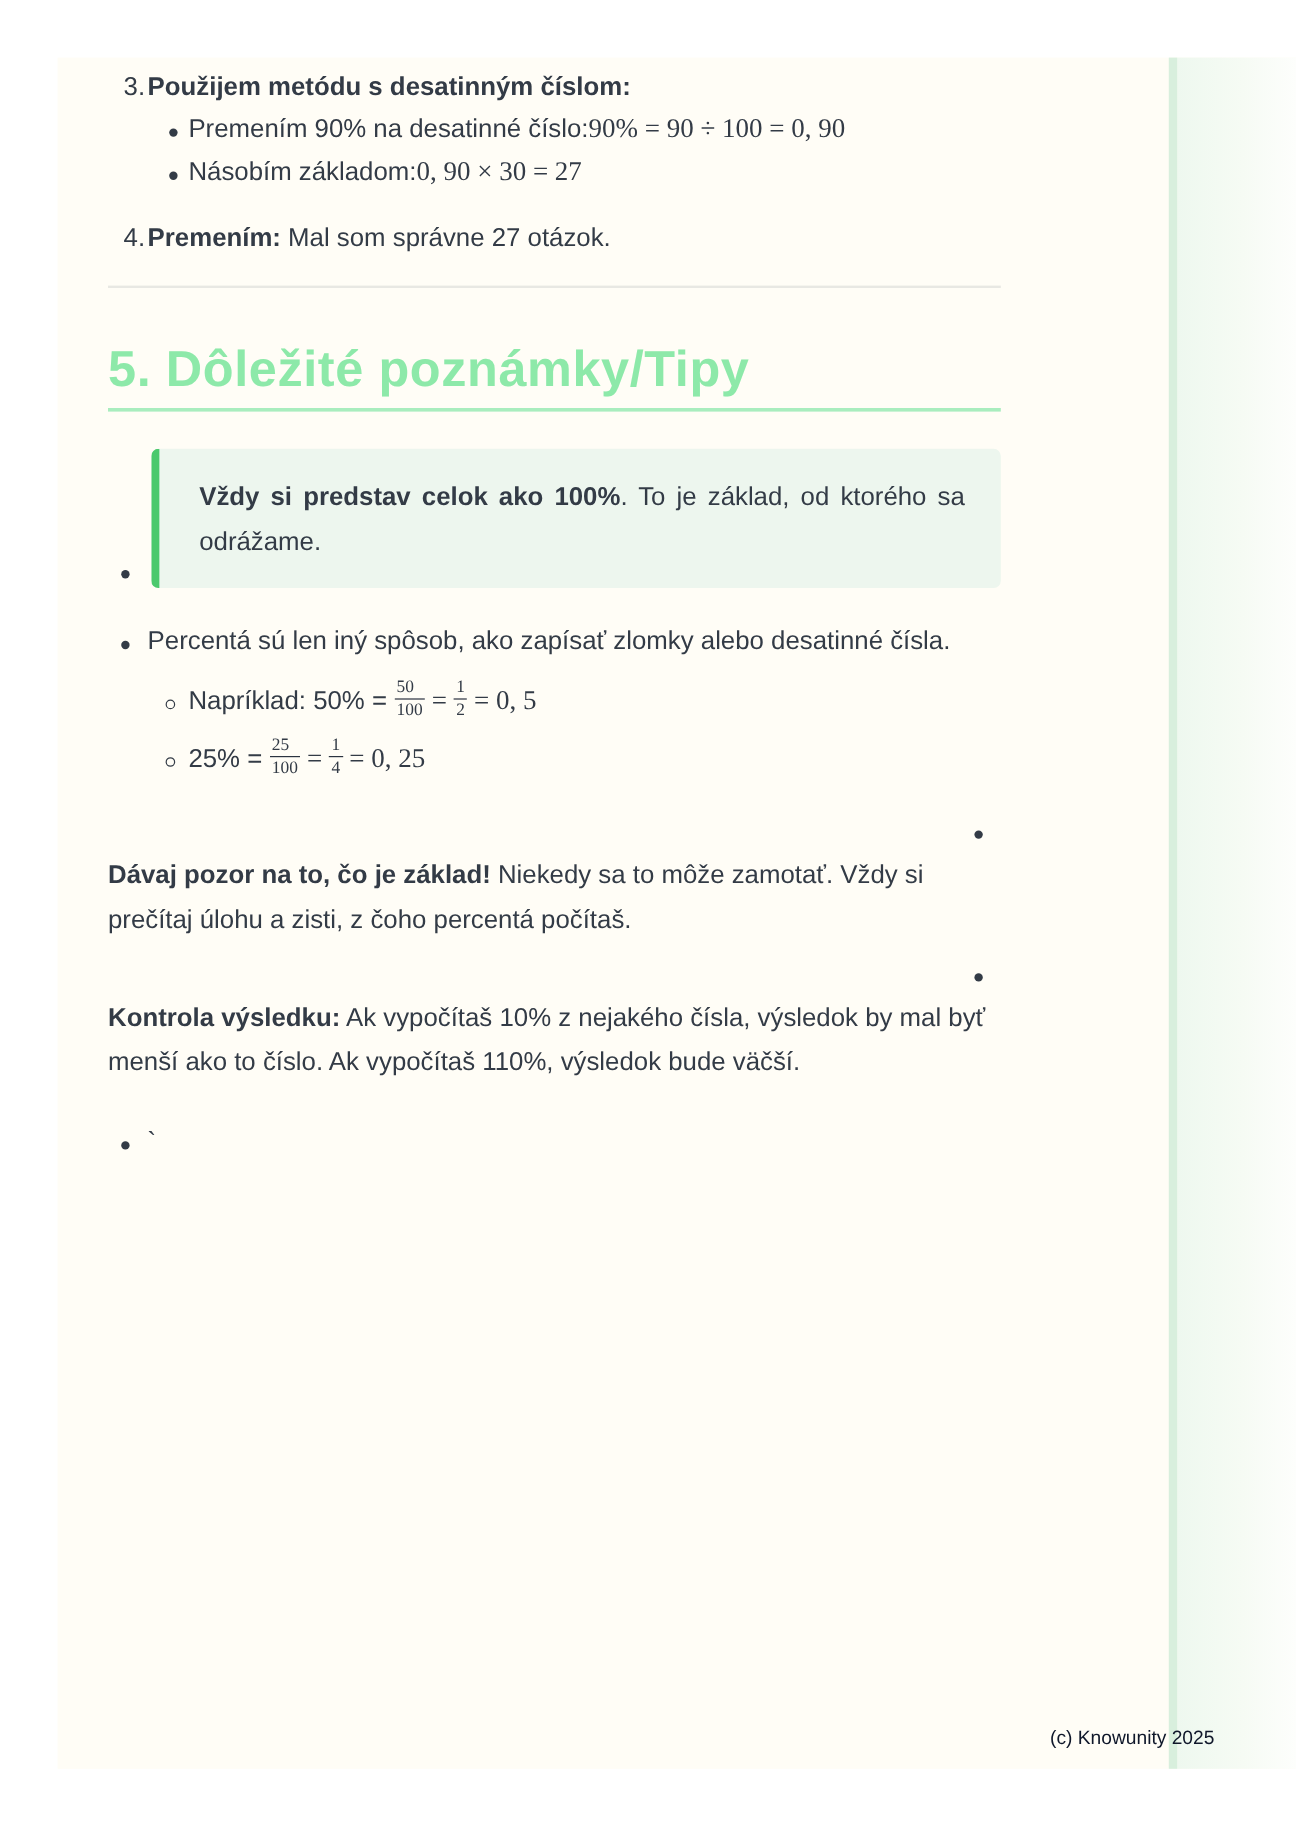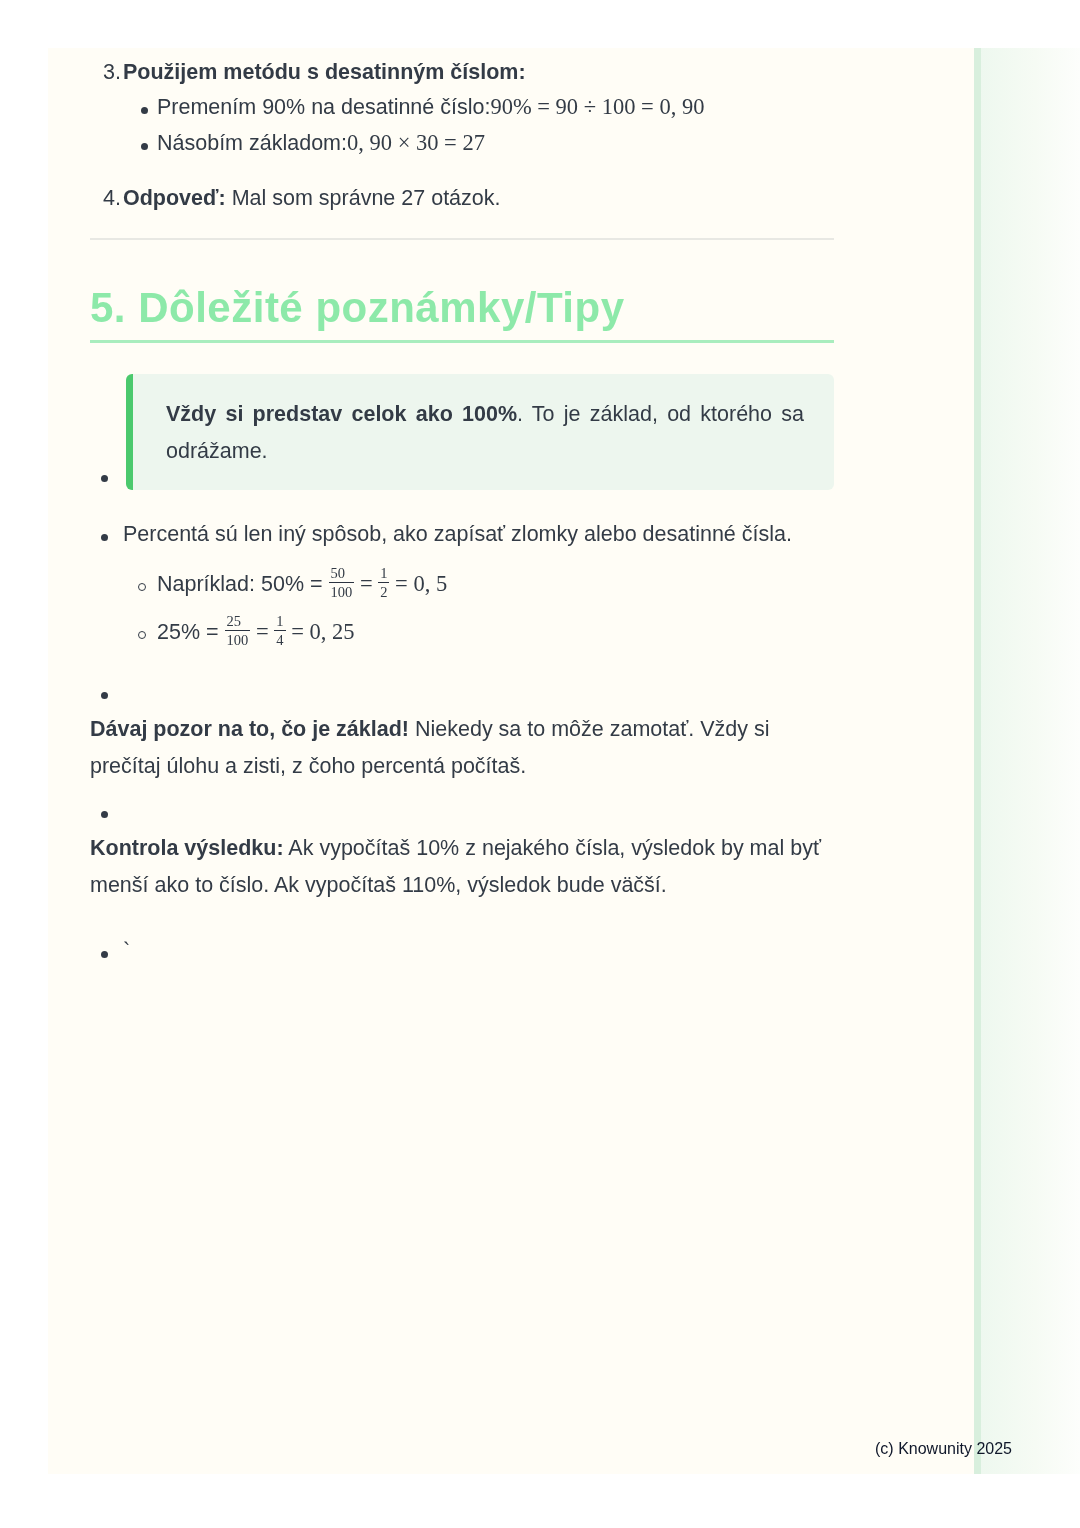--- a/index.html
+++ b/index.html
@@ -49,21 +49,21 @@
   .heading-underline { height:3px; background:#a9edbe; margin-top:8px; }
 
   .callout-row { margin-top:31px;align-items:flex-end; }
   .callout-box {
     flex:1 1 auto; margin-left:3px; background:#edf6ee;
     border-left:7px solid #4bc96d; border-radius:6px;
     padding:22px 30px 20px 33px;
     text-align:justify; line-height:37px;
   }
 
-  .p37 { line-height:37px; }
+  .p37 { line-height:37px;align-items:flex-end; }
 
   .mt-b1 { margin-top:5px; }
   .mt-b2 { margin-top:6px;justify-content:flex-end; }
   .mt-item4 { margin-top:25px; }
   .mt-percenta { margin-top:26px; }
   .mt-sub1 { margin-top:9px; }
   .mt-sub2 { margin-top:4px; }
   .mt-davaj { margin-top:20px;flex-direction:column; }
   .mt-kontrola { margin-top:8px;flex-direction:column; }
   .mt-last { margin-top:32px; }
@@ -102,21 +102,21 @@
       <span class="row-text"><span>Premením 90% na desatinné číslo:</span><span class="math">90% = 90 ÷ 100 = 0, 90</span></span>
     </div>
 
     <div class="row mt-b2">
       <span class="dot-marker-col-inner"><span class="dot"></span></span>
       <span class="row-text"><span>Násobím základom:</span><span class="math">0, 90 × 30 = 27</span></span>
     </div>
 
     <div class="row mt-item4">
       <span class="num-marker">4.</span>
-      <span class="row-text"><b>Odpoveď:</b><span> Mal som správne 27 otázok.</span></span>
+      <span class="row-text"><b>Premením:</b><span> Mal som správne 27 otázok.</span></span>
     </div>
 
     <div class="divider"></div>
 
     <h2 class="section-heading">5. Dôležité poznámky/Tipy</h2>
     <div class="heading-underline"></div>
 
     <div class="row callout-row">
       <span class="dot-marker-col-outer"><span class="dot" style="margin-top:40px;"></span></span>
       <div class="callout-box">

